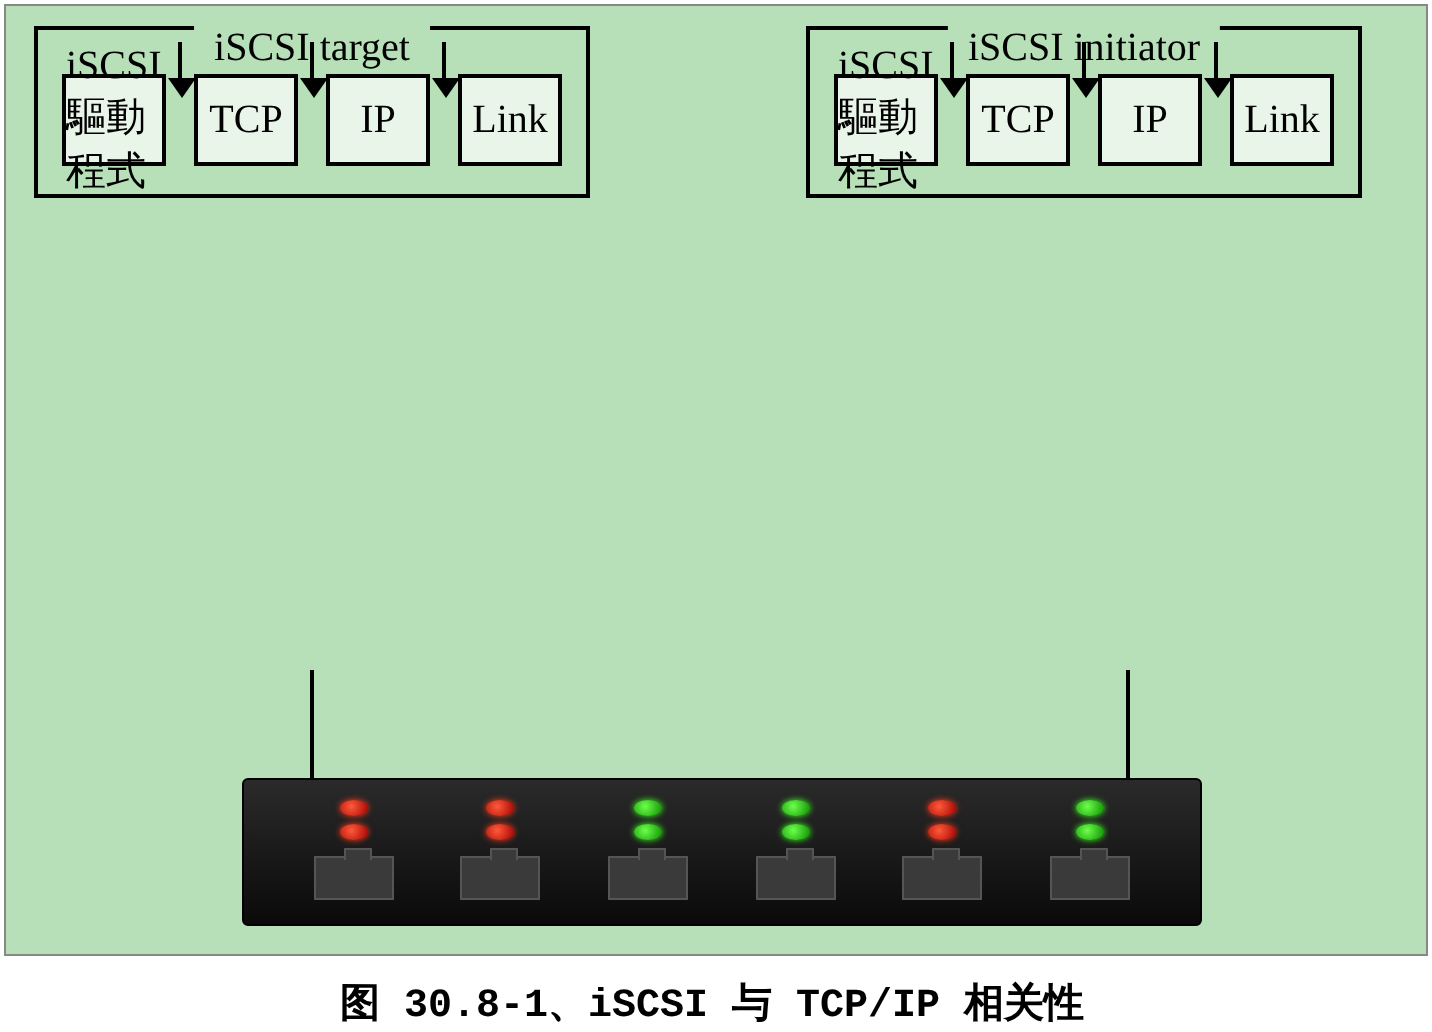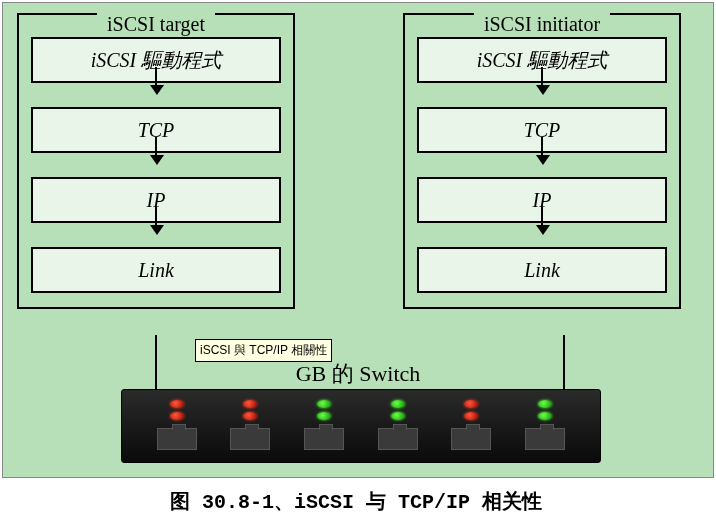--- a/index.html
+++ b/index.html
@@ -33,23 +33,21 @@
     left: 50%;
     transform: translateX(-50%);
     background: #b7dfb8;
     padding: 0 10px;
     font-size: 20px;
     white-space: nowrap;
   }
   .stack-inner {
     padding: 22px 12px 14px 12px;
     display: flex;
-    flex-direction: column;
-    align-items: center;
-    font-style: italic;
+    flex-direction: row;
   }
   .layer {
     width: 250px;
     height: 46px;
     border: 2px solid #000;
     background: #eaf5ea;
     display: flex;
     align-items: center;
     justify-content: center;
     font-size: 20px;
@@ -196,23 +194,21 @@
       <div class="arrow-wrap">
           <div class="arrow-down"></div>
         </div>
       <div class="layer">Link</div>
     </div>
   </div>
 
   <div class="wire wire-left"></div>
   <div class="wire wire-right"></div>
 
-  <div class="tooltip">iSCSI 與 TCP/IP 相關性</div>
-
-  <div class="switch-label">GB 的 Switch</div>
+
 
   <div class="switch">
     <div class="switch-row">
       <div class="led-col">
           <div class="led red"></div>
           <div class="led red"></div>
         </div>
       <div class="led-col">
           <div class="led red"></div>
           <div class="led red"></div>

